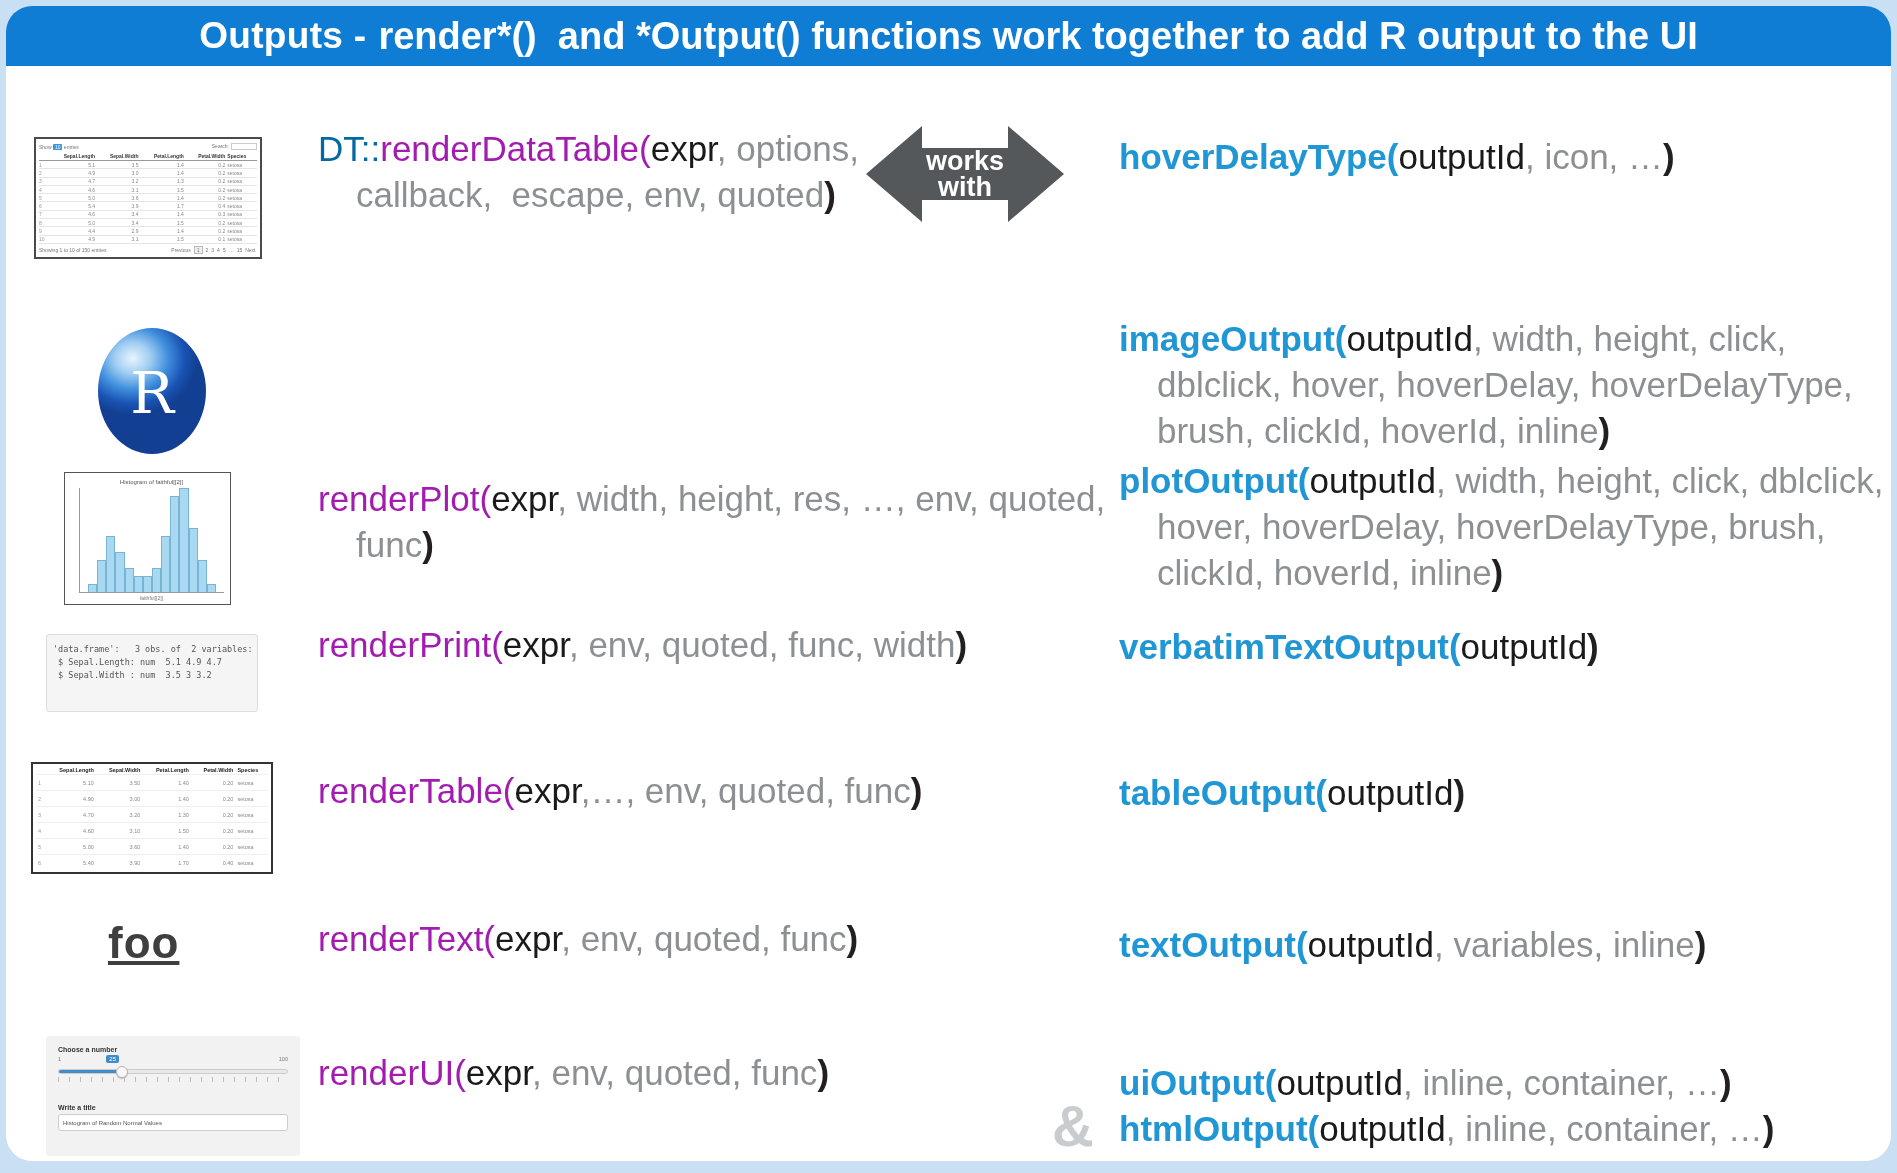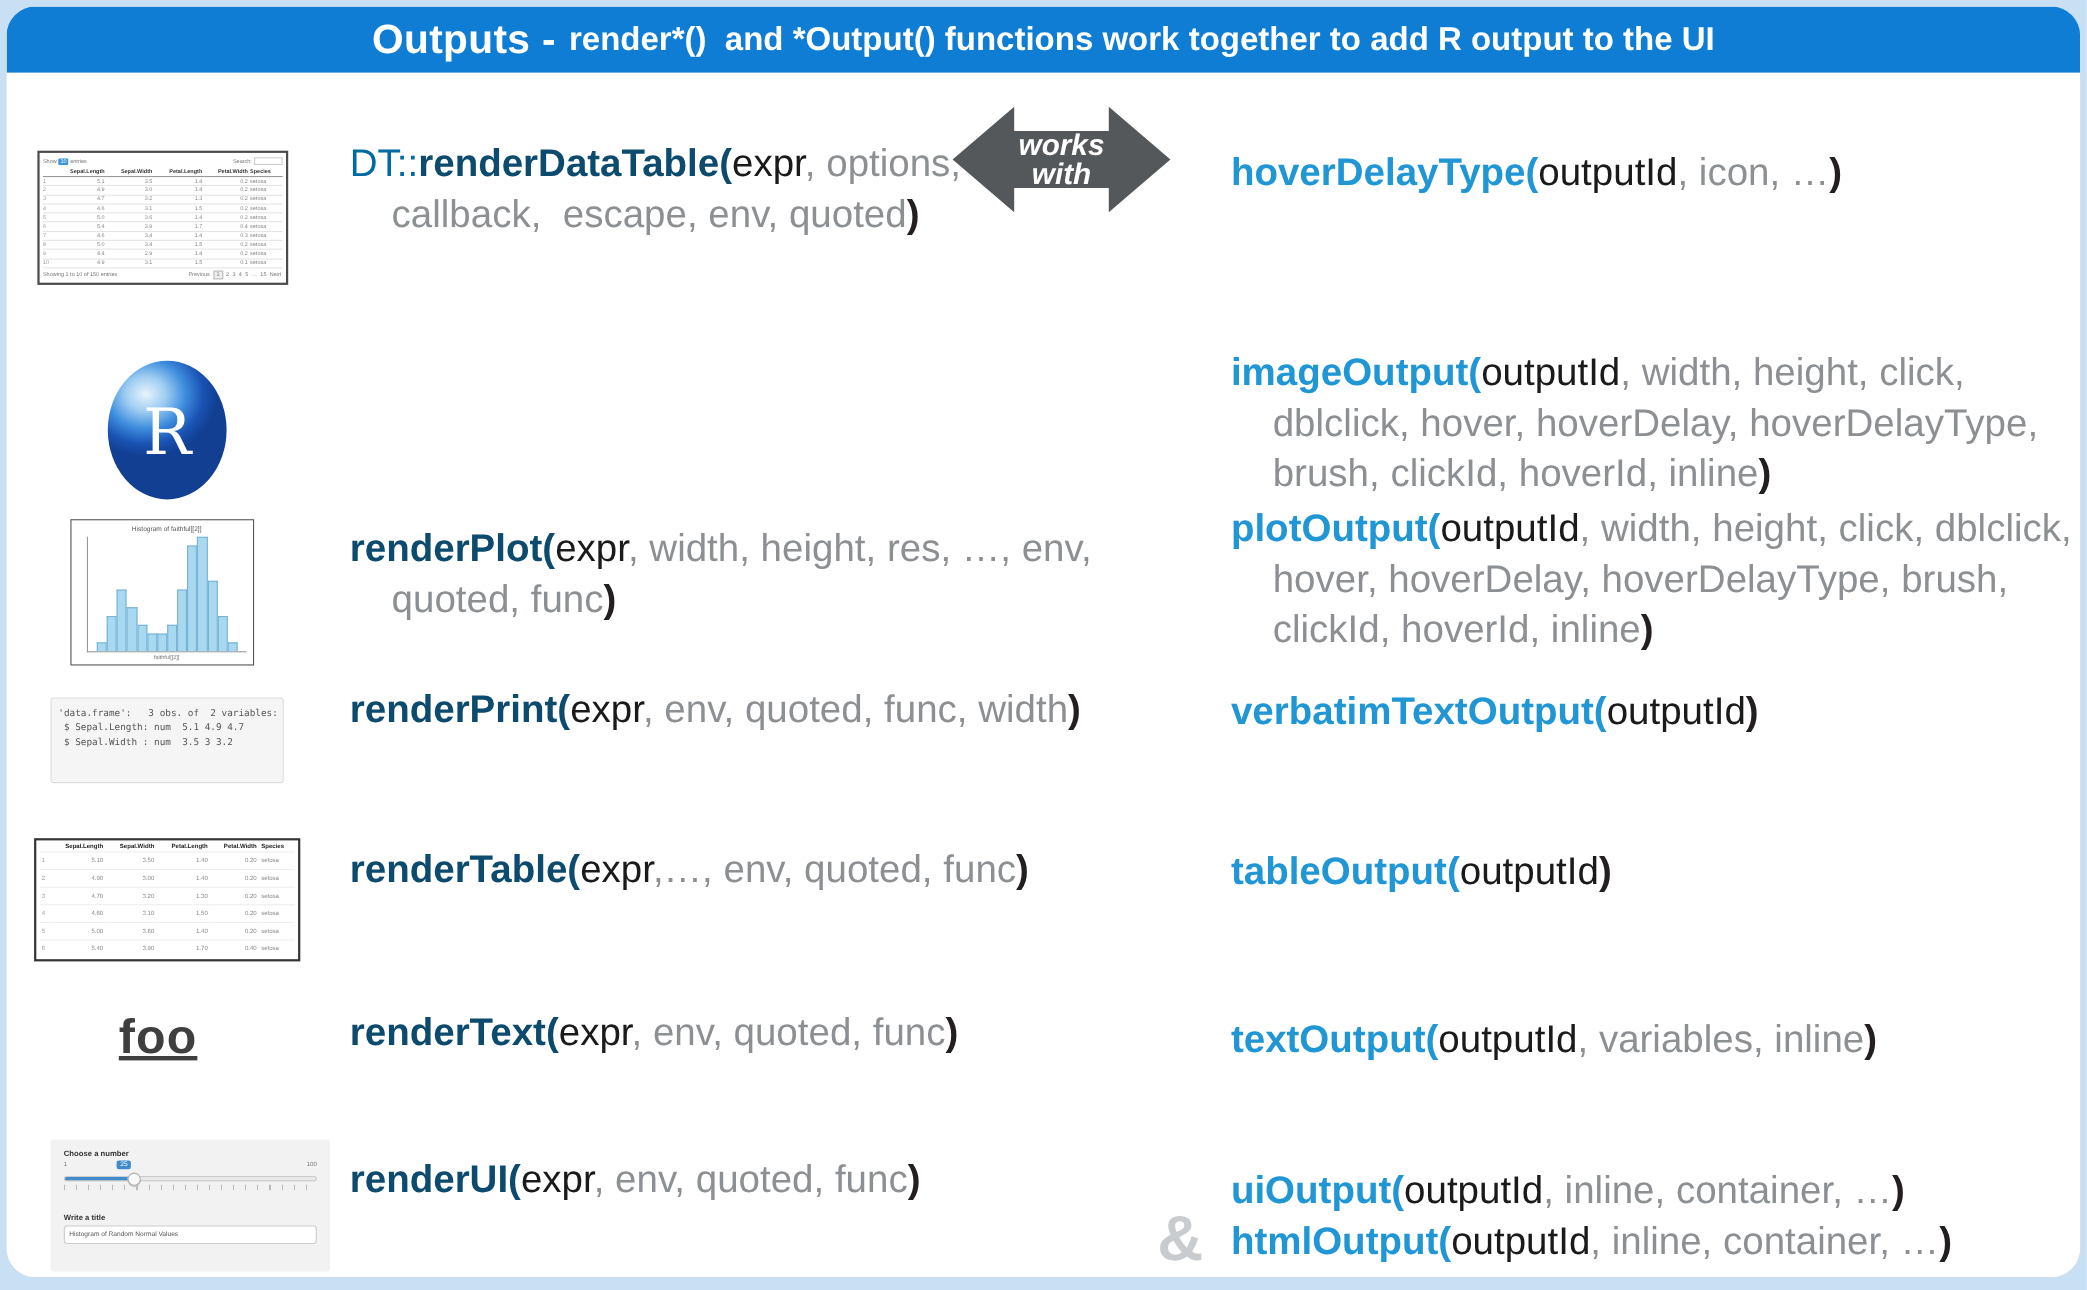--- a/index.html
+++ b/index.html
@@ -6,34 +6,34 @@
   html,body { width:1897px; height:1173px; }
   body { font-family:"Liberation Sans","DejaVu Sans",sans-serif; background:#c9dff3; position:relative; overflow:hidden; }
 
   .card { position:absolute; left:6px; top:6px; width:1885px; height:1155px;
           background:#ffffff; border-radius:26px; overflow:hidden; }
 
   
   .hdr { position:absolute; left:0; top:0; width:100%; height:60px; background:#0f7dd3;
          display:flex; align-items:center; justify-content:center; }
   .hdr .t1 { color:#fff; font-size:37px; font-weight:bold; letter-spacing:.3px; }
-  .hdr .t2 { color:#fff; font-size:30px; font-weight:bold; margin-left:12px; white-space:pre-wrap; }
+  .hdr .t2 { color:#fff; font-size:38px; font-weight:bold; margin-left:12px; white-space:pre-wrap; }
 
   
   .sig { position:absolute; font-size:35px; line-height:46px; color:#8d9093;
          padding-left:38px; text-indent:-38px; }
   .sig span { white-space:pre-wrap; }
   .ns  { color:#0369a1; }
-  .fnb { color:#0c4a6e; font-weight:bold; }
+  .fnb { color:#a21caf; font-weight:normal; }
   .fnu { color:#2196d4; font-weight:bold; }
   .a1  { color:#1a1a1a; }
   .cl  { color:#231f20; font-weight:bold; }
 
   
-  .arrow-wrap { position:absolute; left:858px; top:75px; width:202px; height:128px;font-style:italic; }
+  .arrow-wrap { position:absolute; left:858px; top:104px; width:202px; height:128px; }
   .arrow-wrap svg { position:absolute; inset:0; }
   .arrow-label { position:absolute; inset:0; display:flex; flex-direction:column;
                  align-items:center; justify-content:center; color:#fff;
                  font-weight:bold; font-size:27px; line-height:26px; }
 
   .amp { position:absolute; left:1046px; top:1086px; font-size:58px; font-weight:bold; color:#c9cccf; }
 
   
   .dt-thumb { position:absolute; left:28px; top:131px; width:228px; height:122px;
               border:2px solid #4a4a4a; background:#fff; padding:2px 3px; font-size:5px; color:#777;

